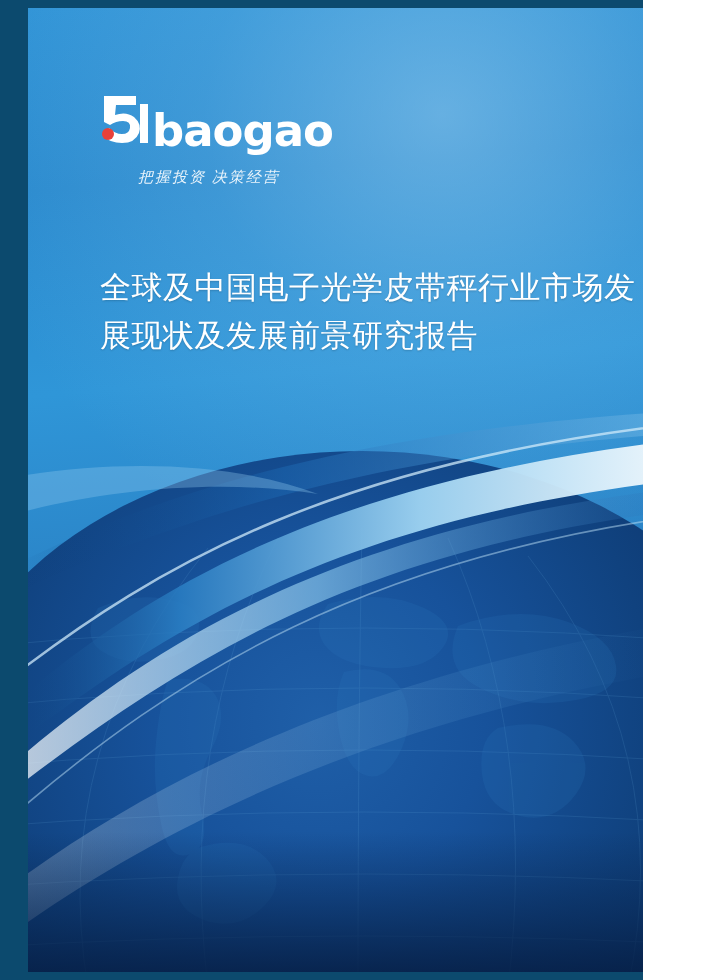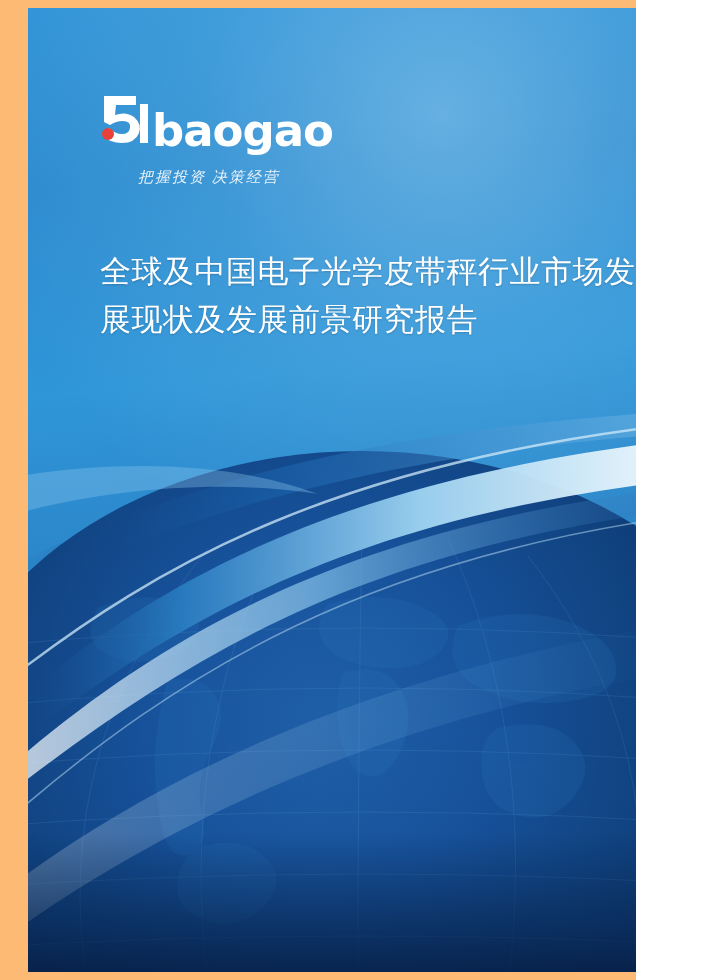--- a/index.html
+++ b/index.html
@@ -10,22 +10,23 @@
   body {
     width: 724px;
     height: 980px;
     font-family: "Liberation Sans", sans-serif;
     overflow: hidden;
   }
   .page {
     position: relative;
     width: 636px;
     height: 980px;
-    background: #fdba74;
+    background: #0c4a6e;
     overflow: hidden;
+    padding-left: 7px;
   }
   
   .cover {
     position: absolute;
     left: 28px;
     top: 8px;
     width: 668px;
     height: 964px;
     overflow: hidden;
     background: #1f79c4;
@@ -117,21 +118,21 @@
     font-size: 15px;
     letter-spacing: 2px;
     color: #eaf4fb;
     white-space: nowrap;
   }
 
   
   .title {
     position: absolute;
     left: 72px;
-    top: 240px;
+    top: 256px;
     width: 560px;
     font-family: Liberation Serif, serif;
     font-size: 31px;
     line-height: 48px;
     color: #ffffff;
     letter-spacing: 0.5px;
     font-weight: normal;
     text-shadow: 0 1px 2px rgba(0,0,0,0.18);
   }
 </style>

